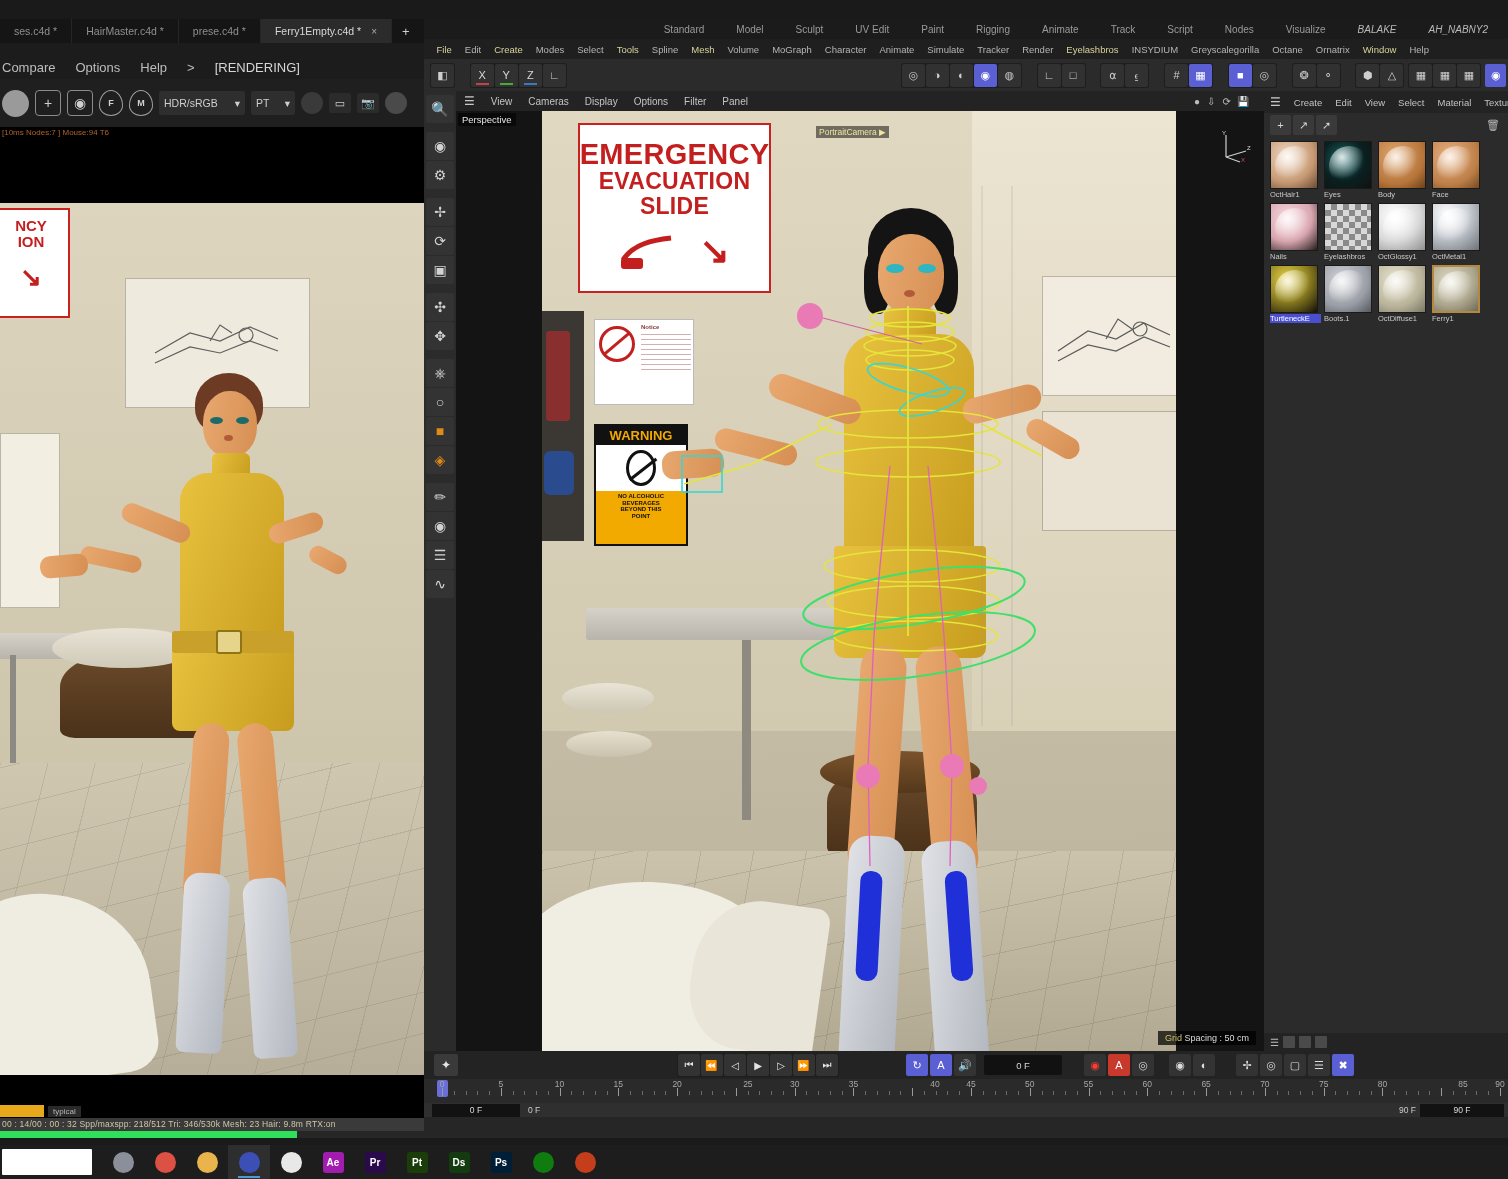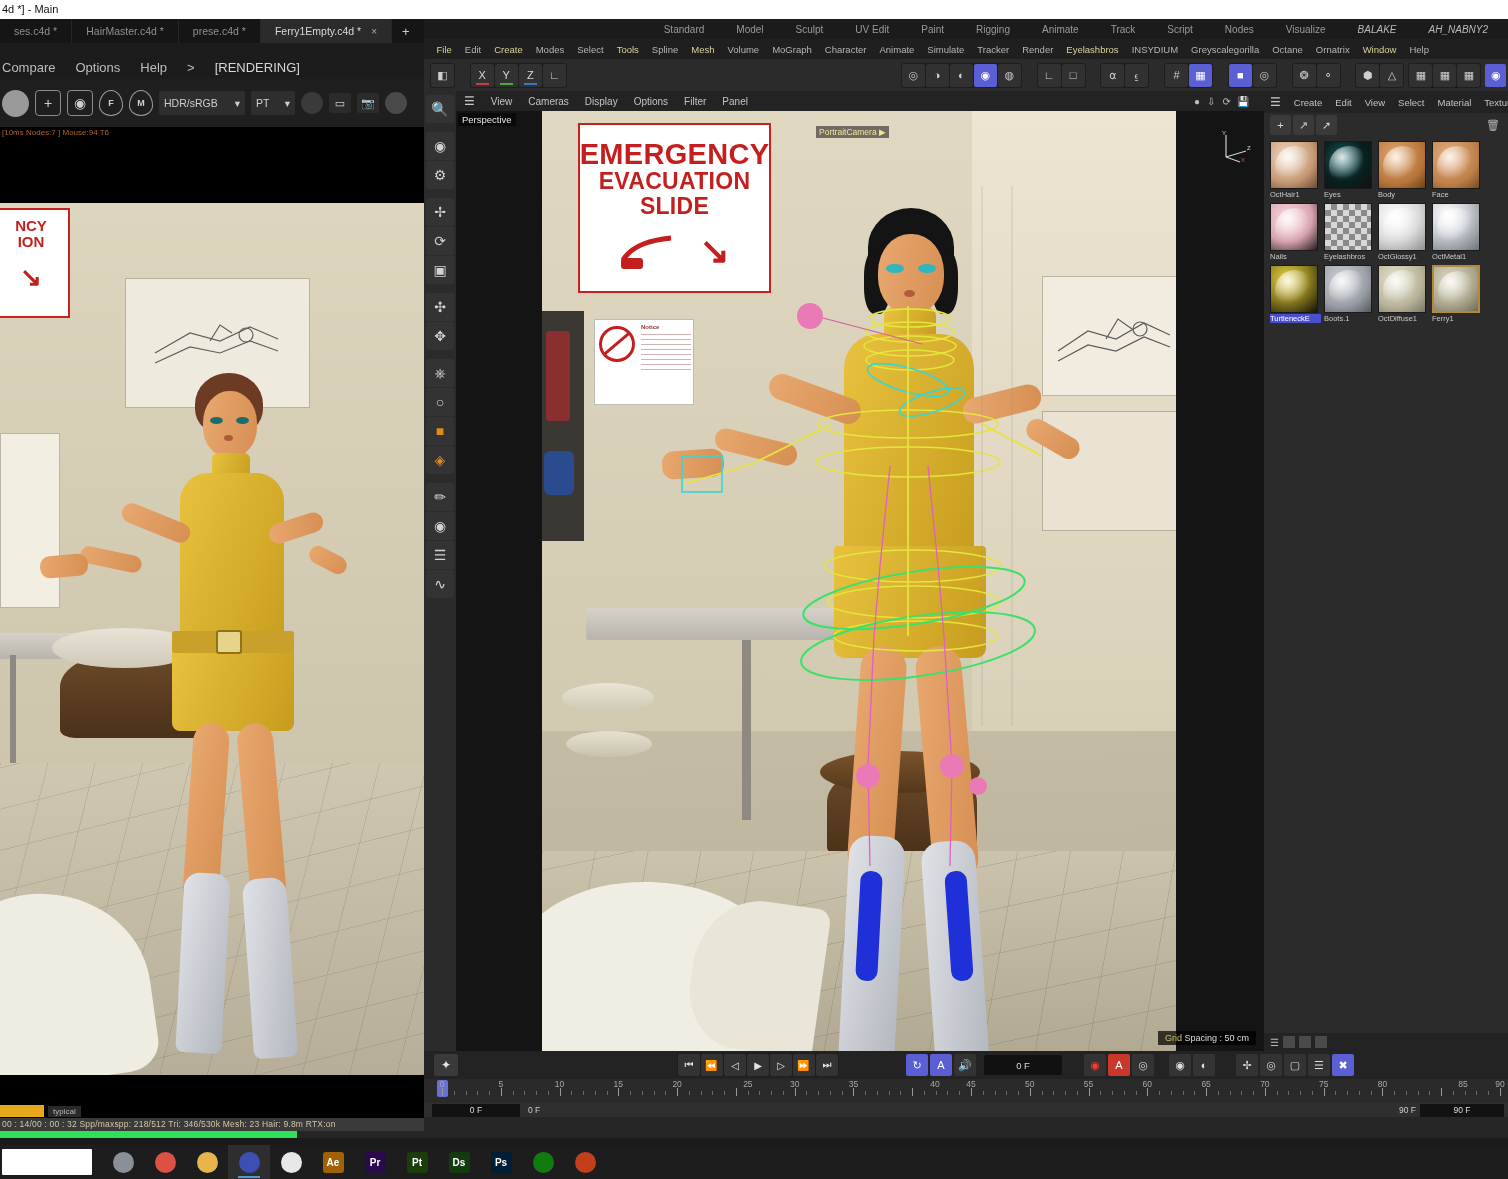--- a/index.html
+++ b/index.html
@@ -370,23 +370,20 @@
   .skin { background: linear-gradient(100deg,#e8a86f,#d68f53); }
   .dress { background: linear-gradient(110deg,#e8c23f,#c79c1e); }
   .boot { background: linear-gradient(100deg,#e0e2e6,#b3b7bf); }
   .hair { background: #141414; }
 </style>
 </head>
 <body>
 
 <div id="root">
 
-  <div class="win-title">
-    <span>4d *] - Main</span>
-  </div>
 
   <div class="octane-win">
 
     <div class="oct-tabstrip" id="octTabs">
         <div class="oct-tab"><span>ses.c4d *</span></div>
         <div class="oct-tab"><span>HairMaster.c4d *</span></div>
         <div class="oct-tab"><span>prese.c4d *</span></div>
         <div class="oct-tab active"><span>Ferry1Empty.c4d *</span><span class="oct-tab-close">×</span></div>
         <div class="oct-tab-plus">+</div>
       </div>
@@ -692,20 +689,34 @@
         </div>
 
         <div class="noalc" style="left:52px;top:208px;width:100px;height:86px;">
           <div style="position:absolute;left:4px;top:6px;width:36px;height:36px;border:3px solid #c41f1f;border-radius:50%;"></div>
           <div style="position:absolute;left:6px;top:22px;width:32px;height:3px;background:#c41f1f;transform:rotate(-40deg);"></div>
           <div style="position:absolute;left:46px;top:4px;font-size:6px;color:#8a3a3a;font-weight:bold;">Notice</div>
           <div style="position:absolute;left:46px;top:14px;width:50px;height:40px;
               background:repeating-linear-gradient(180deg,#b07070 0 1px,transparent 1px 5px);opacity:.55;"></div>
         </div>
 
+        <div class="sign-warn" style="left:52px;top:313px;width:94px;height:122px;">
+          <div class="hd" style="font-size:13px;padding:2px 0;">WARNING</div>
+          <div style="background:#fff;height:46px;display:flex;align-items:center;justify-content:center;">
+            <div style="width:30px;height:36px;border:3px solid #111;border-radius:50%;position:relative;">
+              <div style="position:absolute;left:-3px;top:15px;width:34px;height:3px;background:#111;transform:rotate(-38deg);"></div>
+            </div>
+          </div>
+          <div style="background:#f2a900;padding:2px 1px;">
+            <div class="bd" style="font-size:6px;">NO ALCOHOLIC</div>
+            <div class="bd" style="font-size:6px;">BEVERAGES</div>
+            <div class="bd" style="font-size:6px;">BEYOND THIS</div>
+            <div class="bd" style="font-size:6px;">POINT</div>
+          </div>
+        </div>
 
         <div class="wall-pane" style="left:500px;top:165px;width:140px;height:120px;background:#f2ece0;"></div>
         <svg style="position:absolute;left:512px;top:190px" width="120" height="70" viewBox="0 0 120 70">
           <g stroke="#5a5a5a" fill="none" stroke-width="1.2">
             <path d="M4 50 L34 30 L62 38 L90 22 L116 34"></path>
             <path d="M4 60 L34 44 L62 50 L90 36 L116 46"></path>
             <circle cx="86" cy="28" r="7"></circle>
               <path d="M52 38 L64 18 L78 28"></path>
           </g>
           </svg>
@@ -1102,21 +1113,21 @@
           <div class="tb-sqic" style="background: rgb(233, 180, 76); border-radius: 50%;"></div>
         </div>
         <div class="tb-ic active">
           <div class="tb-sqic" style="background: rgb(60, 79, 181); border-radius: 50%;"></div>
           <div class="tb-ul"></div>
         </div>
         <div class="tb-ic">
           <div class="tb-sqic" style="background: rgb(232, 232, 232); border-radius: 50%;"></div>
         </div>
         <div class="tb-ic">
-          <div class="tb-sqic" style="background: #a16207;">Ae</div>
+          <div class="tb-sqic" style="background: #a21caf;">Ae</div>
         </div>
         <div class="tb-ic">
           <div class="tb-sqic" style="background: rgb(42, 10, 74);">Pr</div>
         </div>
         <div class="tb-ic">
           <div class="tb-sqic" style="background: rgb(26, 61, 10);">Pt</div>
         </div>
         <div class="tb-ic">
           <div class="tb-sqic" style="background: rgb(20, 58, 16);">Ds</div>
         </div>

